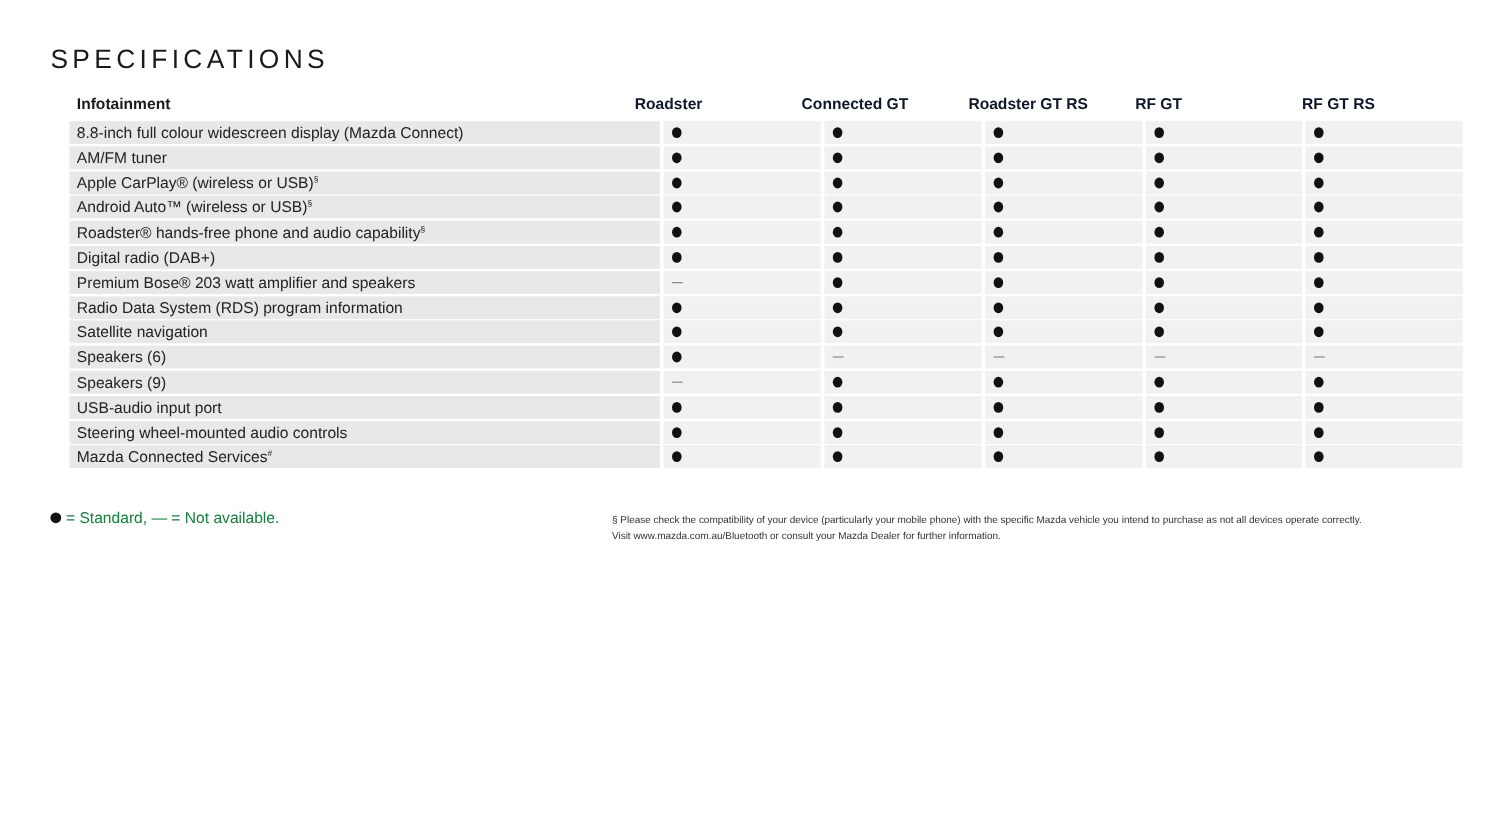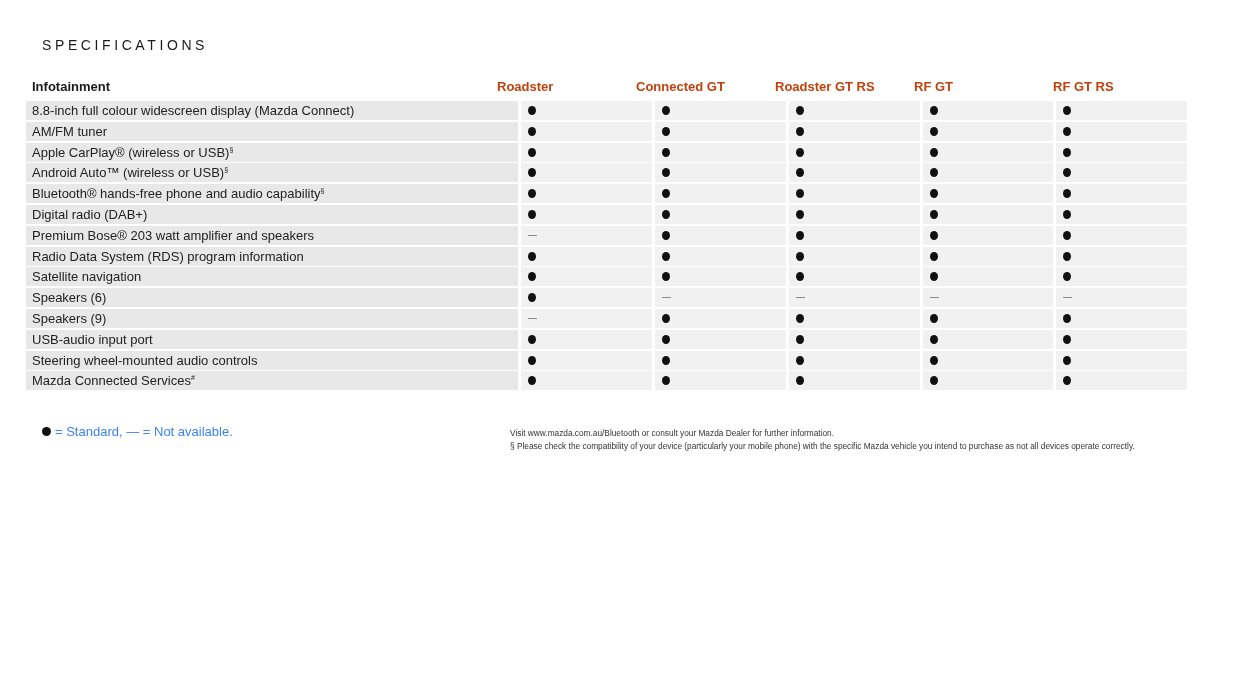--- a/index.html
+++ b/index.html
@@ -2,46 +2,46 @@
 <html><head>
   <meta charset="utf-8">
   <style>
     html, body { margin: 0; padding: 0; background: #ffffff; }
     body {
       width: 1244px; height: 700px; position: relative; overflow: hidden;
       font-family: "Liberation Sans", "DejaVu Sans", sans-serif; color: #1a1a1a;
     }
     .title {
       position: absolute; left: 42px; top: 37px;
-      font-size: 14px; letter-spacing: 3.6px; font-weight: 400; color: #1a1a1a;
+      font-size: 22px; letter-spacing: 3.6px; font-weight: 400; color: #1a1a1a;
     }
     .table {
-      position: absolute; left: 26px; top: 74px; width: 1161px;
+      position: absolute; left: 58px; top: 74px; width: 1161px;
     }
     .hdr-row { display: flex; height: 25px; align-items: center; margin-bottom: 2px; }
     .hdr-feature { width: 462px; padding-left: 6px; box-sizing: border-box; font-size: 13px; font-weight: 700; color: #1a1a1a; }
-    .hdr-col { width: 136px; margin-left: 3px; padding-left: 6px; box-sizing: border-box; font-size: 13px; font-weight: 700; color: #c2410c; }
+    .hdr-col { width: 136px; margin-left: 3px; padding-left: 6px; box-sizing: border-box; font-size: 13px; font-weight: 700; color: #0f172a; }
     .row { display: flex; height: 19px; margin-bottom: 1.8px; }
     .cell-feature {
       width: 512px; background: #e8e8e8; padding-left: 6px; box-sizing: border-box;
       font-size: 13px; line-height: 19px; color: #222; white-space: nowrap;
     }
     .cell-val {
       width: 136px; margin-left: 3px; background: #f1f1f1; position: relative;
     }
     .dot {
       position: absolute; left: 7px; top: 5px; width: 8px; height: 9px;
       border-radius: 50%; background: #111;
     }
     .dash {
       position: absolute; left: 7px; top: 9px; width: 9px; height: 1px; background: #8a8a8a;
     }
     sup { font-size: 7px; vertical-align: 5px; line-height: 0; }
     .legend {
-      position: absolute; left: 42px; top: 424px; font-size: 13px; color: #3b82f6;
+      position: absolute; left: 42px; top: 424px; font-size: 13px; color: #15803d;
       display: flex; align-items: center;
     }
     .legend .ldot { width: 9px; height: 9px; border-radius: 50%; background: #111; display: inline-block; margin-right: 4px; }
     .notes {
       position: absolute; left: 510px; top: 427px; font-size: 8.3px; line-height: 12.5px; color: #333;
     }
   </style>
 </head>
 <body>
 
@@ -123,21 +123,21 @@
           <span class="dot"></span>
         </div>
         <div class="cell-val">
           <span class="dot"></span>
         </div>
         <div class="cell-val">
           <span class="dot"></span>
         </div>
       </div>
       <div class="row">
-        <div class="cell-feature"><span>Bluetooth® hands-free phone and audio capability</span><sup>§</sup></div>
+        <div class="cell-feature"><span>Roadster® hands-free phone and audio capability</span><sup>§</sup></div>
         <div class="cell-val">
           <span class="dot"></span>
         </div>
         <div class="cell-val">
           <span class="dot"></span>
         </div>
         <div class="cell-val">
           <span class="dot"></span>
         </div>
         <div class="cell-val">
@@ -311,15 +311,15 @@
       </div>
     </div>
 </div>
 
 <div class="legend">
   <span class="ldot"></span>
   <span>= Standard, — = Not available.</span>
 </div>
 
 <div class="notes">
+  <div>§ Please check the compatibility of your device (particularly your mobile phone) with the specific Mazda vehicle you intend to purchase as not all devices operate correctly.</div>
   <div>Visit www.mazda.com.au/Bluetooth or consult your Mazda Dealer for further information.</div>
-  <div>§ Please check the compatibility of your device (particularly your mobile phone) with the specific Mazda vehicle you intend to purchase as not all devices operate correctly.</div>
 </div>
 
 </body></html>

